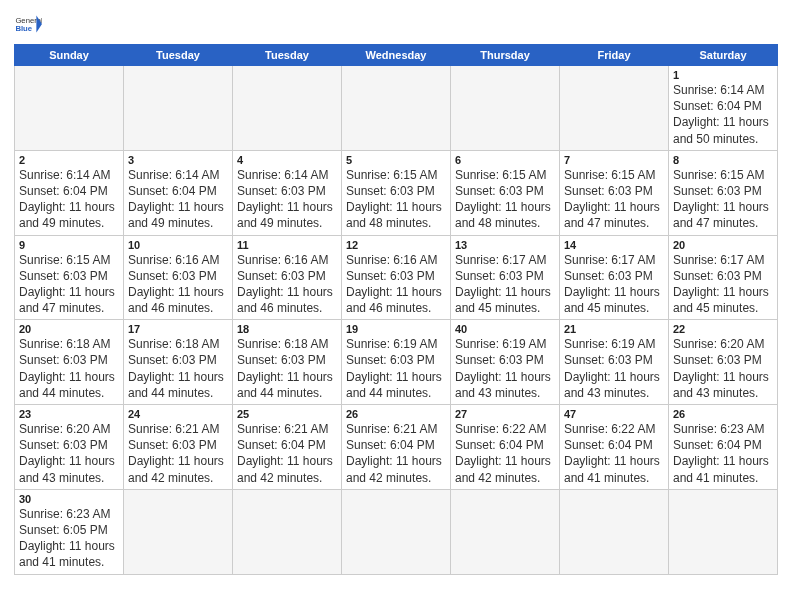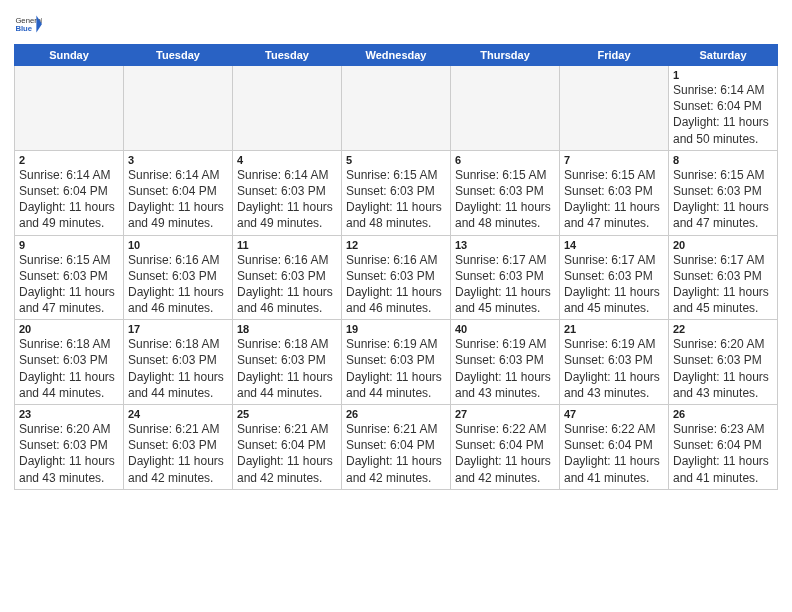--- a/index.html
+++ b/index.html
@@ -328,15 +328,30 @@
 and 41 minutes.</div>
           </td>
           <td>
             <span class="day-num">26</span>
             <div class="day-info" style="white-space: pre-line;">Sunrise: 6:23 AM
 Sunset: 6:04 PM
 Daylight: 11 hours
 and 41 minutes.</div>
           </td>
         </tr>
+        <tr class="last-row">
+          <td>
+            <span class="day-num">30</span>
+            <div class="day-info" style="white-space: pre-line;">Sunrise: 6:23 AM
+Sunset: 6:05 PM
+Daylight: 11 hours
+and 41 minutes.</div>
+          </td>
+          <td class="empty"></td>
+          <td class="empty"></td>
+          <td class="empty"></td>
+          <td class="empty"></td>
+          <td class="empty"></td>
+          <td class="empty"></td>
+        </tr>
       </tbody>
   </table>
 </div>
 
 </body></html>

